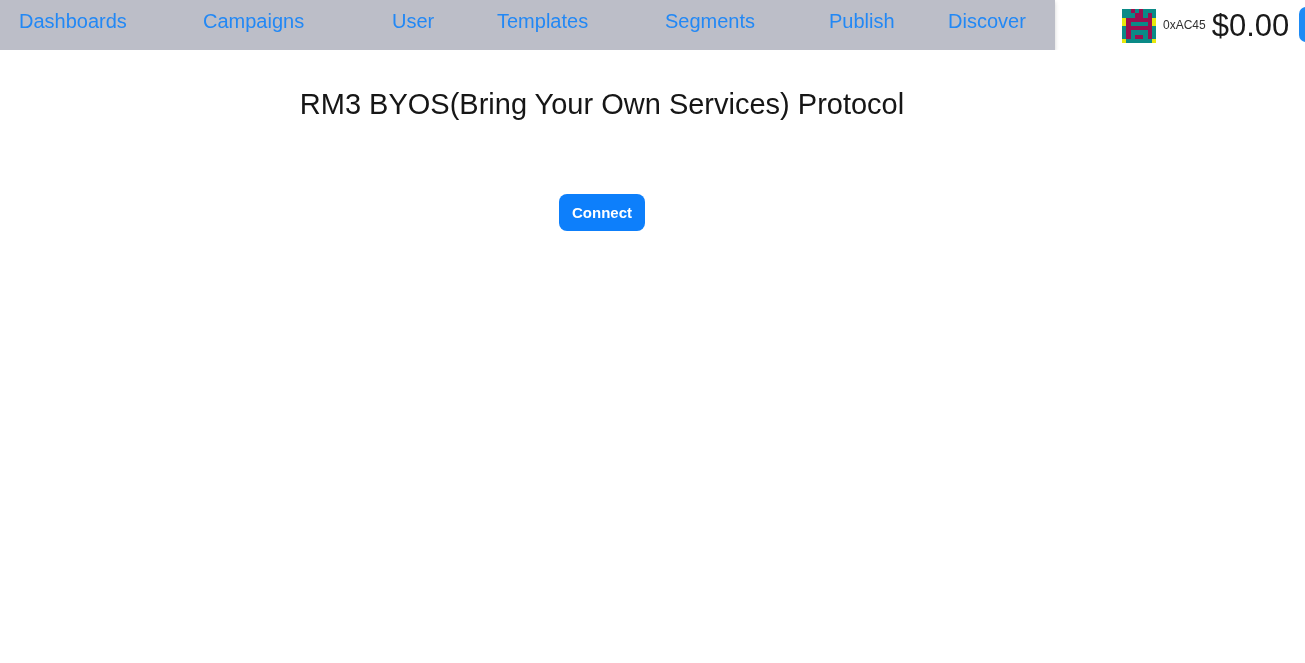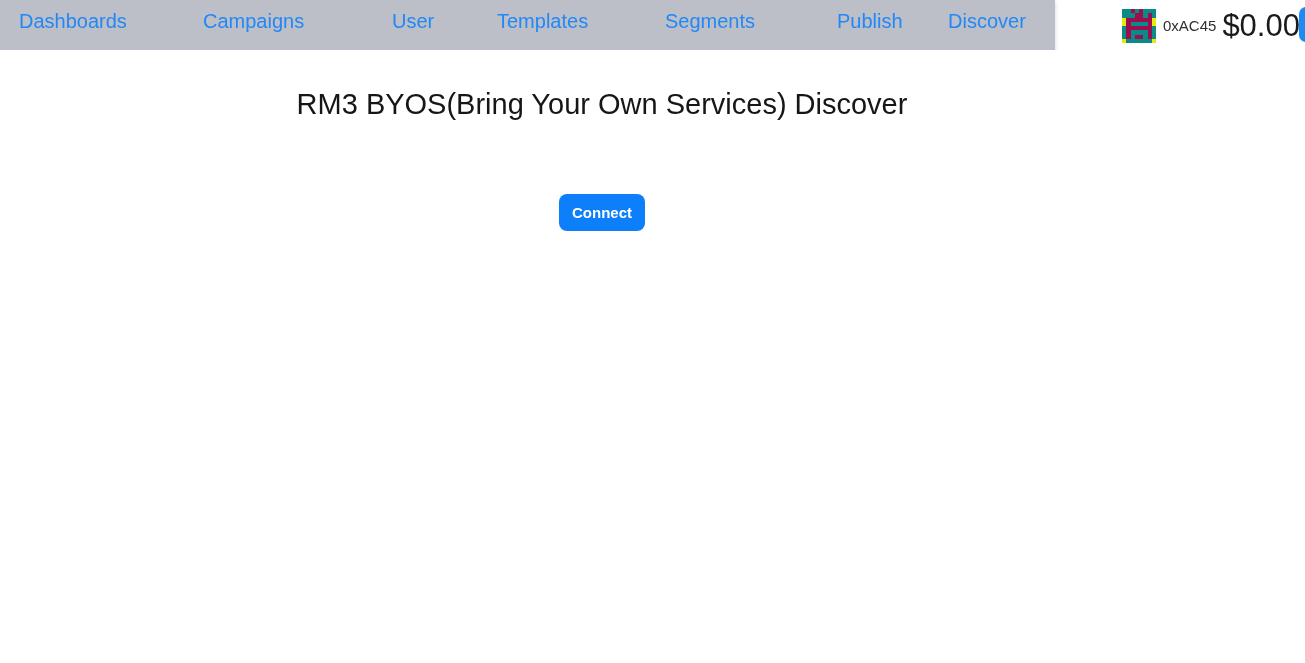--- a/index.html
+++ b/index.html
@@ -40,21 +40,21 @@
     text-decoration: none;
     letter-spacing: 0px;
   }
 
   
   #nav-dashboards { left: 19px; }
   #nav-campaigns  { left: 203px; }
   #nav-user       { left: 392px; }
   #nav-templates  { left: 497px; }
   #nav-segments   { left: 665px; }
-  #nav-publish    { left: 829px; margin-left: 8px; }
+  #nav-publish    { left: 829px; }
   #nav-discover   { left: 948px; }
 
   
   #account-cluster {
     position: absolute;
     top: 0;
     left: 1122px;
     height: 50px;
     display: flex;
     align-items: center;
@@ -65,21 +65,21 @@
     width: 34px;
     height: 34px;
     margin-top: 1px;
     display: block;
     flex: none;
     image-rendering: pixelated;
   }
 
   #wallet-address {
     margin-left: 7px;
-    font-size: 15px;
+    font-size: 12px;
     color: #303030;
     font-family: "Liberation Sans", sans-serif;
     line-height: 1;
     white-space: nowrap;
   }
 
   #wallet-balance {
     margin-left: 6px;
     font-size: 31px;
     color: #1a1a1a;
@@ -221,17 +221,17 @@
     <span id="wallet-address">0xAC45</span>
 
     <span id="wallet-balance">$0.00</span>
   </div>
 
   <button id="nav-edge-button"></button>
 </div>
 
 <div id="main">
 
-  <h1 id="page-title">RM3 BYOS(Bring Your Own Services) Discover</h1>
+  <h1 id="page-title">RM3 BYOS(Bring Your Own Services) Protocol</h1>
 
 
   <button id="connect-button">Connect</button>
 </div>
 
 </body></html>

